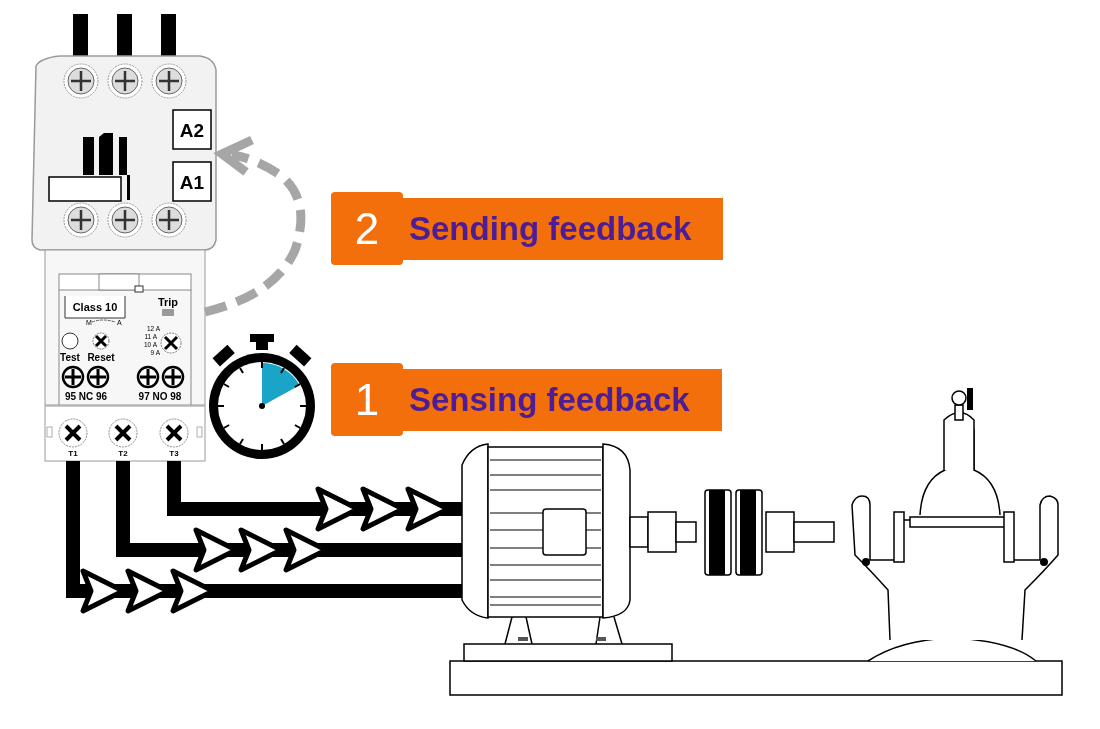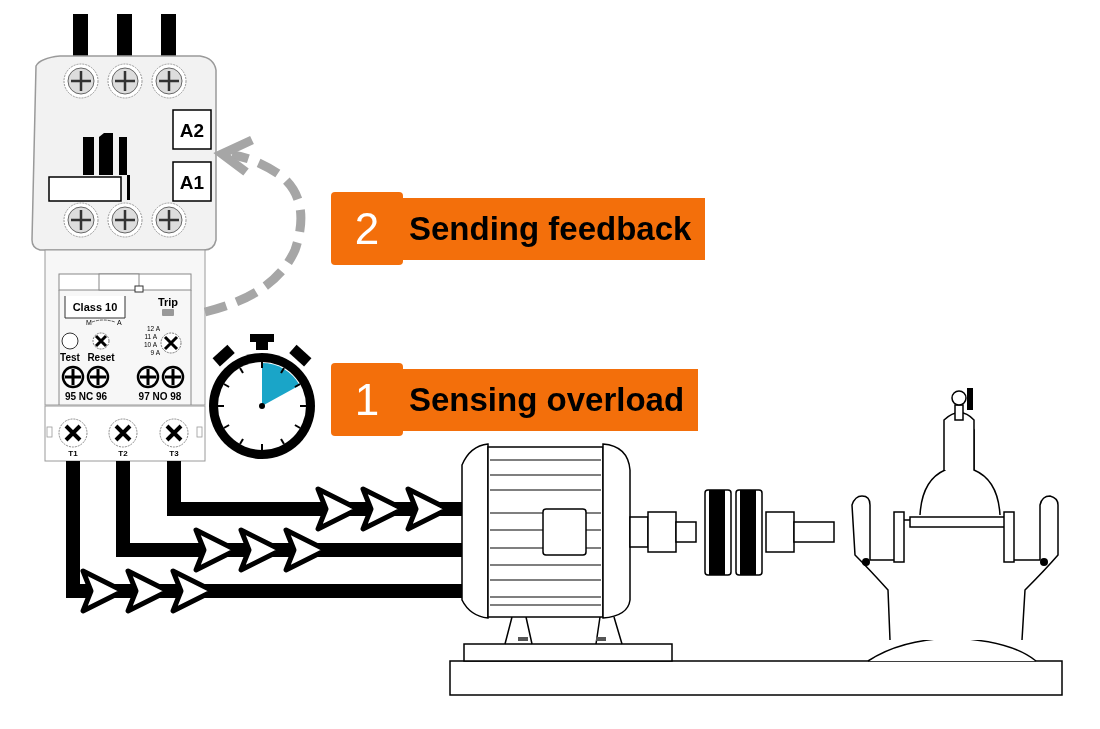--- a/index.html
+++ b/index.html
@@ -1,21 +1,21 @@
 <!DOCTYPE html>
 <html><head>
 <meta charset="utf-8">
 <style>
   html,body{margin:0;padding:0;background:#ffffff;}
   body{width:1100px;height:729px;position:relative;overflow:hidden;font-family:"Liberation Sans",sans-serif;}
   svg#scene{position:absolute;left:0;top:0;}
   .lbl{font-family:"Liberation Sans",sans-serif;}
   .badge{position:absolute;display:flex;align-items:center;}
   .badge .num{background:#f36f0b;color:#fff;font-family:"Liberation Sans",sans-serif;font-size:44px;display:flex;align-items:center;justify-content:center;border-radius:4px;}
-  .badge .txt{background:#f36f0b;color:#000000;font-family:"Liberation Sans",sans-serif;font-weight:bold;font-size:33px;display:flex;align-items:center;padding:0 14px 0 6px;white-space:nowrap;}
+  .badge .txt{background:#f36f0b;color:#4c1d95;font-family:"Liberation Sans",sans-serif;font-weight:bold;font-size:33px;display:flex;align-items:center;padding:0 32px 0 6px;white-space:nowrap;}
   #badge-2{left:331px;top:192px;}
   #badge-2 .num{width:72px;height:73px;}
   #badge-2 .txt{height:62px;margin-top:0;}
   #badge-1{left:331px;top:363px;}
   #badge-1 .num{width:72px;height:73px;}
   #badge-1 .txt{height:62px;}
 </style>
 </head>
 <body>
 
@@ -264,14 +264,14 @@
   </g>
 
 </svg>
 
 <div class="badge" id="badge-2">
   <div class="num">2</div>
   <div class="txt">Sending feedback</div>
 </div>
 <div class="badge" id="badge-1">
   <div class="num">1</div>
-  <div class="txt">Sensing overload</div>
+  <div class="txt">Sensing feedback</div>
 </div>
 
 </body></html>

